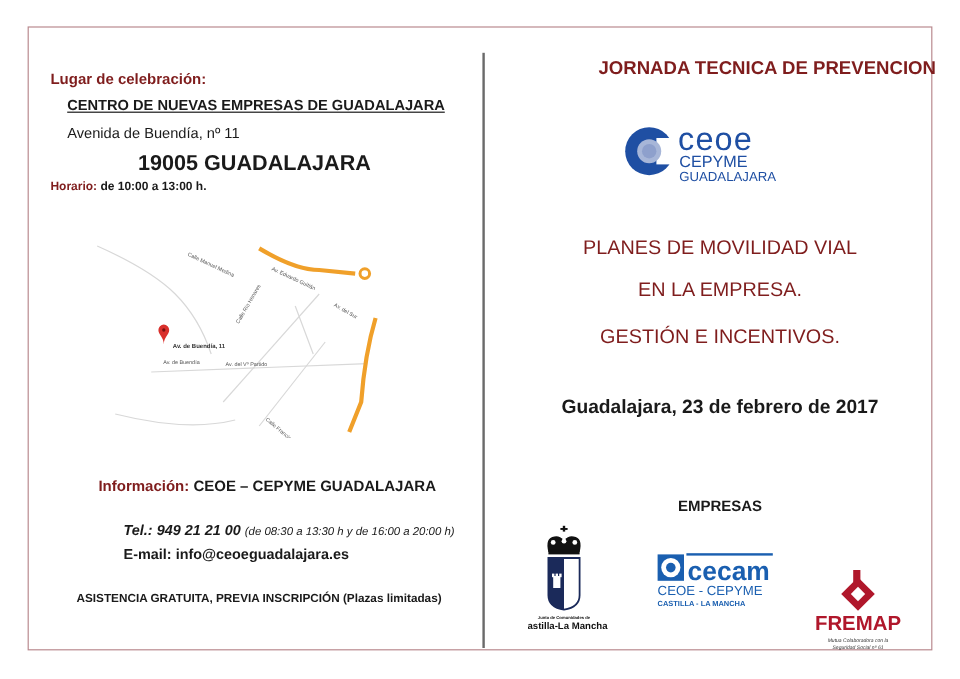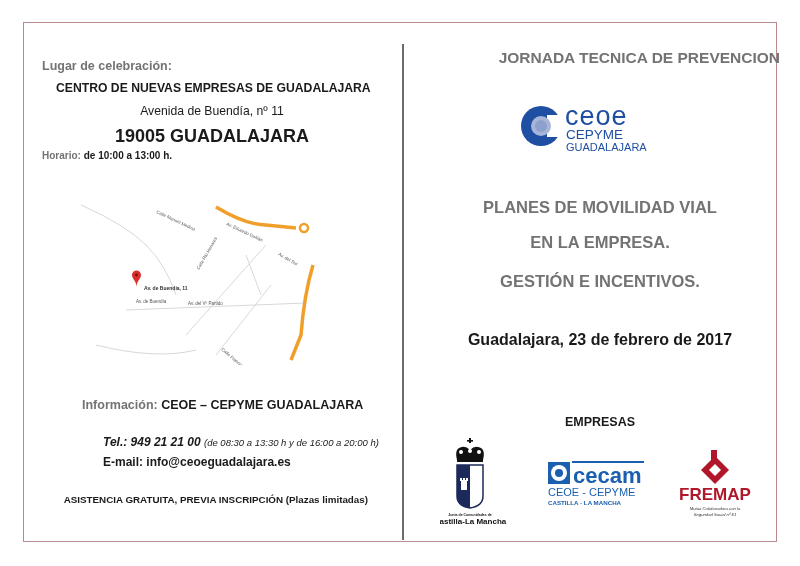--- a/index.html
+++ b/index.html
@@ -7,49 +7,49 @@
       width: 800px; height: 566px; background: #ffffff; position: relative; overflow: hidden;
       font-family: "Liberation Sans", sans-serif; color: #1a1a1a;
     }
     .frame {
       position: absolute; left: 23px; top: 22px; width: 754px; height: 520px;
       border: 1px solid #b98a8f; box-sizing: border-box;
     }
     .divider {
       position: absolute; left: 402px; top: 44px; width: 2px; height: 496px; background: #6a6a6a;
     }
-    .red { color: #737373; }
+    .red { color: #7f1d1d; }
     .abs { position: absolute; white-space: nowrap; }
 
     
     .lugar-label { left: 42px; top: 59px; font-size: 12.5px; font-weight: bold; }
-    .venue-name { left: 56px; top: 81px; width: 312px; font-size: 12.2px; font-weight: bold; text-align: right; }
-    .venue-addr { left: 56px; top: 104px; width: 312px; font-size: 12.2px; text-align: center; }
+    .venue-name { left: 56px; top: 81px; width: 312px; font-size: 12.2px; font-weight: bold; text-align: right; text-decoration: underline; }
+    .venue-addr { left: 56px; top: 104px; width: 312px; font-size: 12.2px; text-align: left; }
     .venue-city { left: 56px; top: 126px; width: 312px; font-size: 18px; font-weight: bold; text-align: center; }
     .horario { left: 42px; top: 150px; font-size: 10px; font-weight: bold; }
 
     .map { position: absolute; left: 66px; top: 185px; width: 250px; height: 180px; }
 
     .info { left: 42px; top: 398px; font-size: 12.5px; font-weight: bold; margin-left: 40px; }
     .tel { left: 103px; top: 435px; font-size: 12px; font-weight: bold; font-style: italic; }
     .tel .hours { font-weight: normal; font-size: 9.5px; }
     .email { left: 103px; top: 455px; font-size: 12px; font-weight: bold; }
     .asist { left: 56px; top: 494px; width: 312px; font-size: 9.8px; font-weight: bold; text-align: right; }
 
     
     .jornada { left: 420px; top: 49px; width: 360px; font-size: 15.5px; font-weight: bold; text-align: right; }
     .logo-ceoe { position: absolute; left: 519px; top: 100px; width: 150px; height: 52px; }
-    .title-line { left: 420px; width: 360px; font-size: 16.5px; font-weight: bold; text-align: center; }
+    .title-line { left: 420px; width: 360px; font-size: 16.5px; font-weight: normal; text-align: center; }
     .t1 { top: 198px; } .t2 { top: 233px; } .t3 { top: 272px; }
     .fecha { left: 420px; top: 331px; width: 360px; font-size: 16px; font-weight: bold; text-align: center; }
     .colaboran { left: 420px; top: 415px; width: 360px; font-size: 12.5px; font-weight: bold; text-align: center; }
 
     .logo-jccm { position: absolute; left: 440px; top: 438px; width: 90px; height: 88px; }
     .logo-cecam { position: absolute; left: 546px; top: 460px; width: 100px; height: 48px; }
-    .logo-fremap { position: absolute; left: 665px; top: 448px; width: 100px; height: 75px; }
+    .logo-fremap { position: absolute; left: 665px; top: 473px; width: 100px; height: 75px; }
     svg text { font-family: "Liberation Sans", sans-serif; }
   </style>
 </head>
 <body>
 
 <div class="frame"></div>
 <div class="divider"></div>
 
 <div class="abs lugar-label red">Lugar de celebración:</div>
 <div class="abs venue-name">CENTRO DE NUEVAS EMPRESAS DE GUADALAJARA</div>

